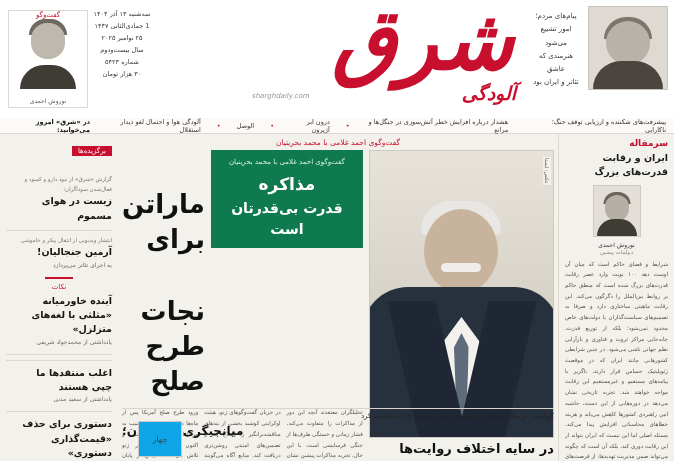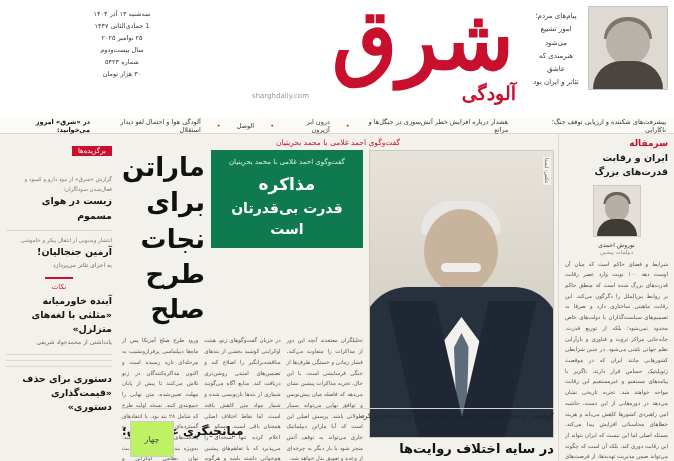--- a/index.html
+++ b/index.html
@@ -7,21 +7,21 @@
     width:674px;height:461px;
     background:#efece6;
     font-family:"DejaVu Sans", sans-serif;
     direction:rtl;
     overflow:hidden;
   }
   .page{position:relative;width:674px;height:461px;background:#f3f1ec;}
 
   
   .masthead{position:absolute;left:0;top:0;width:674px;height:118px;background:#ffffff;border-bottom:1px solid #d8d4cc;}
-  .logo-wrap{position:absolute;right:148px;top:2px;width:280px;height:112px;}
+  .logo-wrap{position:absolute;right:148px;top:2px;width:280px;height:112px;font-style:italic;}
   .logo-word{
     position:absolute;right:12px;top:-4px;
     font-family:"DejaVu Serif", serif;
     font-size:84px;font-weight:bold;color:#c8102e;
     letter-spacing:-2px;line-height:1;
     white-space:nowrap;
   }
   .logo-sub{
     position:absolute;right:10px;bottom:10px;
     font-family:"DejaVu Serif", serif;
@@ -77,35 +77,35 @@
   .ph-head{position:absolute;left:50%;top:58px;transform:translateX(-50%);width:74px;height:84px;border-radius:37px/42px;background:#c8b49c;}
   .ph-hair{position:absolute;left:50%;top:50px;transform:translateX(-50%);width:80px;height:34px;border-radius:40px 40px 6px 6px;background:#e9e7e4;}
   .ph-mus{position:absolute;left:50%;top:112px;transform:translateX(-50%);width:40px;height:9px;border-radius:5px;background:#efeeec;}
   .ph-suit{position:absolute;left:50%;bottom:0;transform:translateX(-50%);width:198px;height:150px;background:#27303d;border-radius:46px 46px 0 0;}
   .ph-shirt{position:absolute;left:50%;bottom:0;transform:translateX(-50%);width:46px;height:120px;background:#f2f1ee;clip-path:polygon(50% 0,100% 26%,78% 100%,22% 100%,0 26%);}
   .ph-tie{position:absolute;left:50%;bottom:0;transform:translateX(-50%);width:15px;height:104px;background:#5e6b7a;clip-path:polygon(50% 0,100% 14%,76% 100%,24% 100%,0 14%);}
   .ph-lapL{position:absolute;left:50%;bottom:0;margin-left:-58px;width:48px;height:136px;background:#1f2734;transform:skewX(13deg);}
   .ph-lapR{position:absolute;left:50%;bottom:0;margin-left:12px;width:48px;height:136px;background:#1f2734;transform:skewX(-13deg);}
   .ph-cred{position:absolute;right:2px;top:6px;writing-mode:vertical-rl;font-size:5px;color:#5d5a54;background:rgba(255,255,255,.55);padding:1px;}
 
-  .main-headline{font-size:26px;font-weight:bold;color:#111;text-align:right;line-height:1.35;letter-spacing:-0.5px;}
+  .main-headline{font-size:26px;font-weight:bold;color:#111;text-align:right;line-height:1.35;letter-spacing:-0.5px;margin-top:37px;}
   .hl-1{margin-bottom:2px;}
   .body-cols{display:flex;flex-direction:row;gap:6px;margin-top:6px;}
   .bcol{flex:1;text-align:justify;font-size:5.5px;color:#56534d;line-height:1.95;}
 
   .green-box{width:152px;background:#0f7a4f;color:#fff;padding:8px 9px;box-sizing:border-box;}
   .gb-top{font-size:7px;text-align:center;color:#d7f1e4;margin-bottom:6px;}
   .gb-h1{font-size:17px;font-weight:bold;text-align:center;line-height:1.5;}
   .gb-h2{font-size:14px;font-weight:bold;text-align:center;line-height:1.5;}
 
   .bottom-strip{position:absolute;left:4px;right:4px;bottom:2px;border-top:1px solid #d8d4cc;padding-top:3px;}
   .bs-line{font-size:7px;color:#222;text-align:right;margin-bottom:3px;}
   .bs-title{font-size:12px;font-weight:bold;color:#111;text-align:left;line-height:1.45;}
   .bs-title2{font-size:13px;font-weight:bold;color:#111;text-align:right;line-height:1.45;}
-  .bs-tagbox{position:absolute;left:8px;bottom:2px;width:42px;height:34px;background:#bef264;border:1px solid #cfcac2;display:flex;align-items:center;justify-content:center;font-size:8px;color:#444;}
+  .bs-tagbox{position:absolute;left:16px;bottom:2px;width:42px;height:34px;background:#0ea5e9;border:1px solid #cfcac2;display:flex;align-items:center;justify-content:center;font-size:8px;color:#444;}
 
   
   .lbadge{display:inline-block;background:#c8102e;color:#fff;font-size:7px;padding:1px 6px;margin-bottom:19px;}
   .litem{margin-bottom:7px;margin-left:8px;}
   .lkicker{font-size:5.5px;color:#7d776f;line-height:1.75;text-align:right;}
   .ltitle{font-size:9.5px;font-weight:bold;color:#17150f;text-align:right;line-height:1.5;}
   .lsub{font-size:6px;color:#6f6a62;text-align:right;line-height:1.7;}
   .lrule{height:1px;background:#ddd9d1;margin:5px 0;}
   .lred{font-size:7px;color:#c8102e;text-align:center;margin:2px 0 3px 0;}
   .hr-red{height:2px;background:#c8102e;width:28px;margin:0 auto 4px auto;}
@@ -137,20 +137,27 @@
 
     <div class="issue-box">
       <div>سه‌شنبه ۱۳ آذر ۱۴۰۴</div>
       <div>1 جمادی‌الثانی ۱۴۴۷</div>
       <div>۲۵ نوامبر ۲۰۲۵</div>
       <div>سال بیست‌ودوم</div>
       <div>شماره ۵۴۲۳</div>
       <div>۳۰ هزار تومان</div>
     </div>
 
+    <div class="nameplate-left">
+      <div class="np-title">گفت‌وگو</div>
+      <div class="np-hair"></div>
+      <div class="np-face"></div>
+      <div class="np-body"></div>
+      <div class="np-label">نوروش احمدی</div>
+    </div>
   </div>
 
   <div class="ticker">
     <div class="ticker-in">
       <b>در «شرق» امروز می‌خوانید:</b>
       <span>آلودگی هوا و احتمال لغو دیدار استقلال</span>
       <span class="tk-sep">•</span>
       <span>الوصل</span>
       <span class="tk-sep">•</span>
       <span>درون ابر آژیرون</span>
@@ -245,20 +252,24 @@
       <div class="lred">نکات</div>
 
       <div class="litem">
         <div class="ltitle">آینده خاورمیانه «مثلثی با لغه‌های متزلزل»</div>
         <div class="lsub">یادداشتی از محمدجواد شریفی</div>
       </div>
       <div class="lrule"></div>
 
       <div class="lrule"></div>
 
+      <div class="litem">
+        <div class="ltitle">اغلب منتقدها ما چپی هستند</div>
+        <div class="lsub">یادداشتی از سعید مدنی</div>
+      </div>
       <div class="lrule"></div>
 
       <div class="litem">
         <div class="ltitle">دستوری برای حذف «قیمت‌گذاری دستوری»</div>
 
       </div>
     </div>
 
   </div>
 </div>

